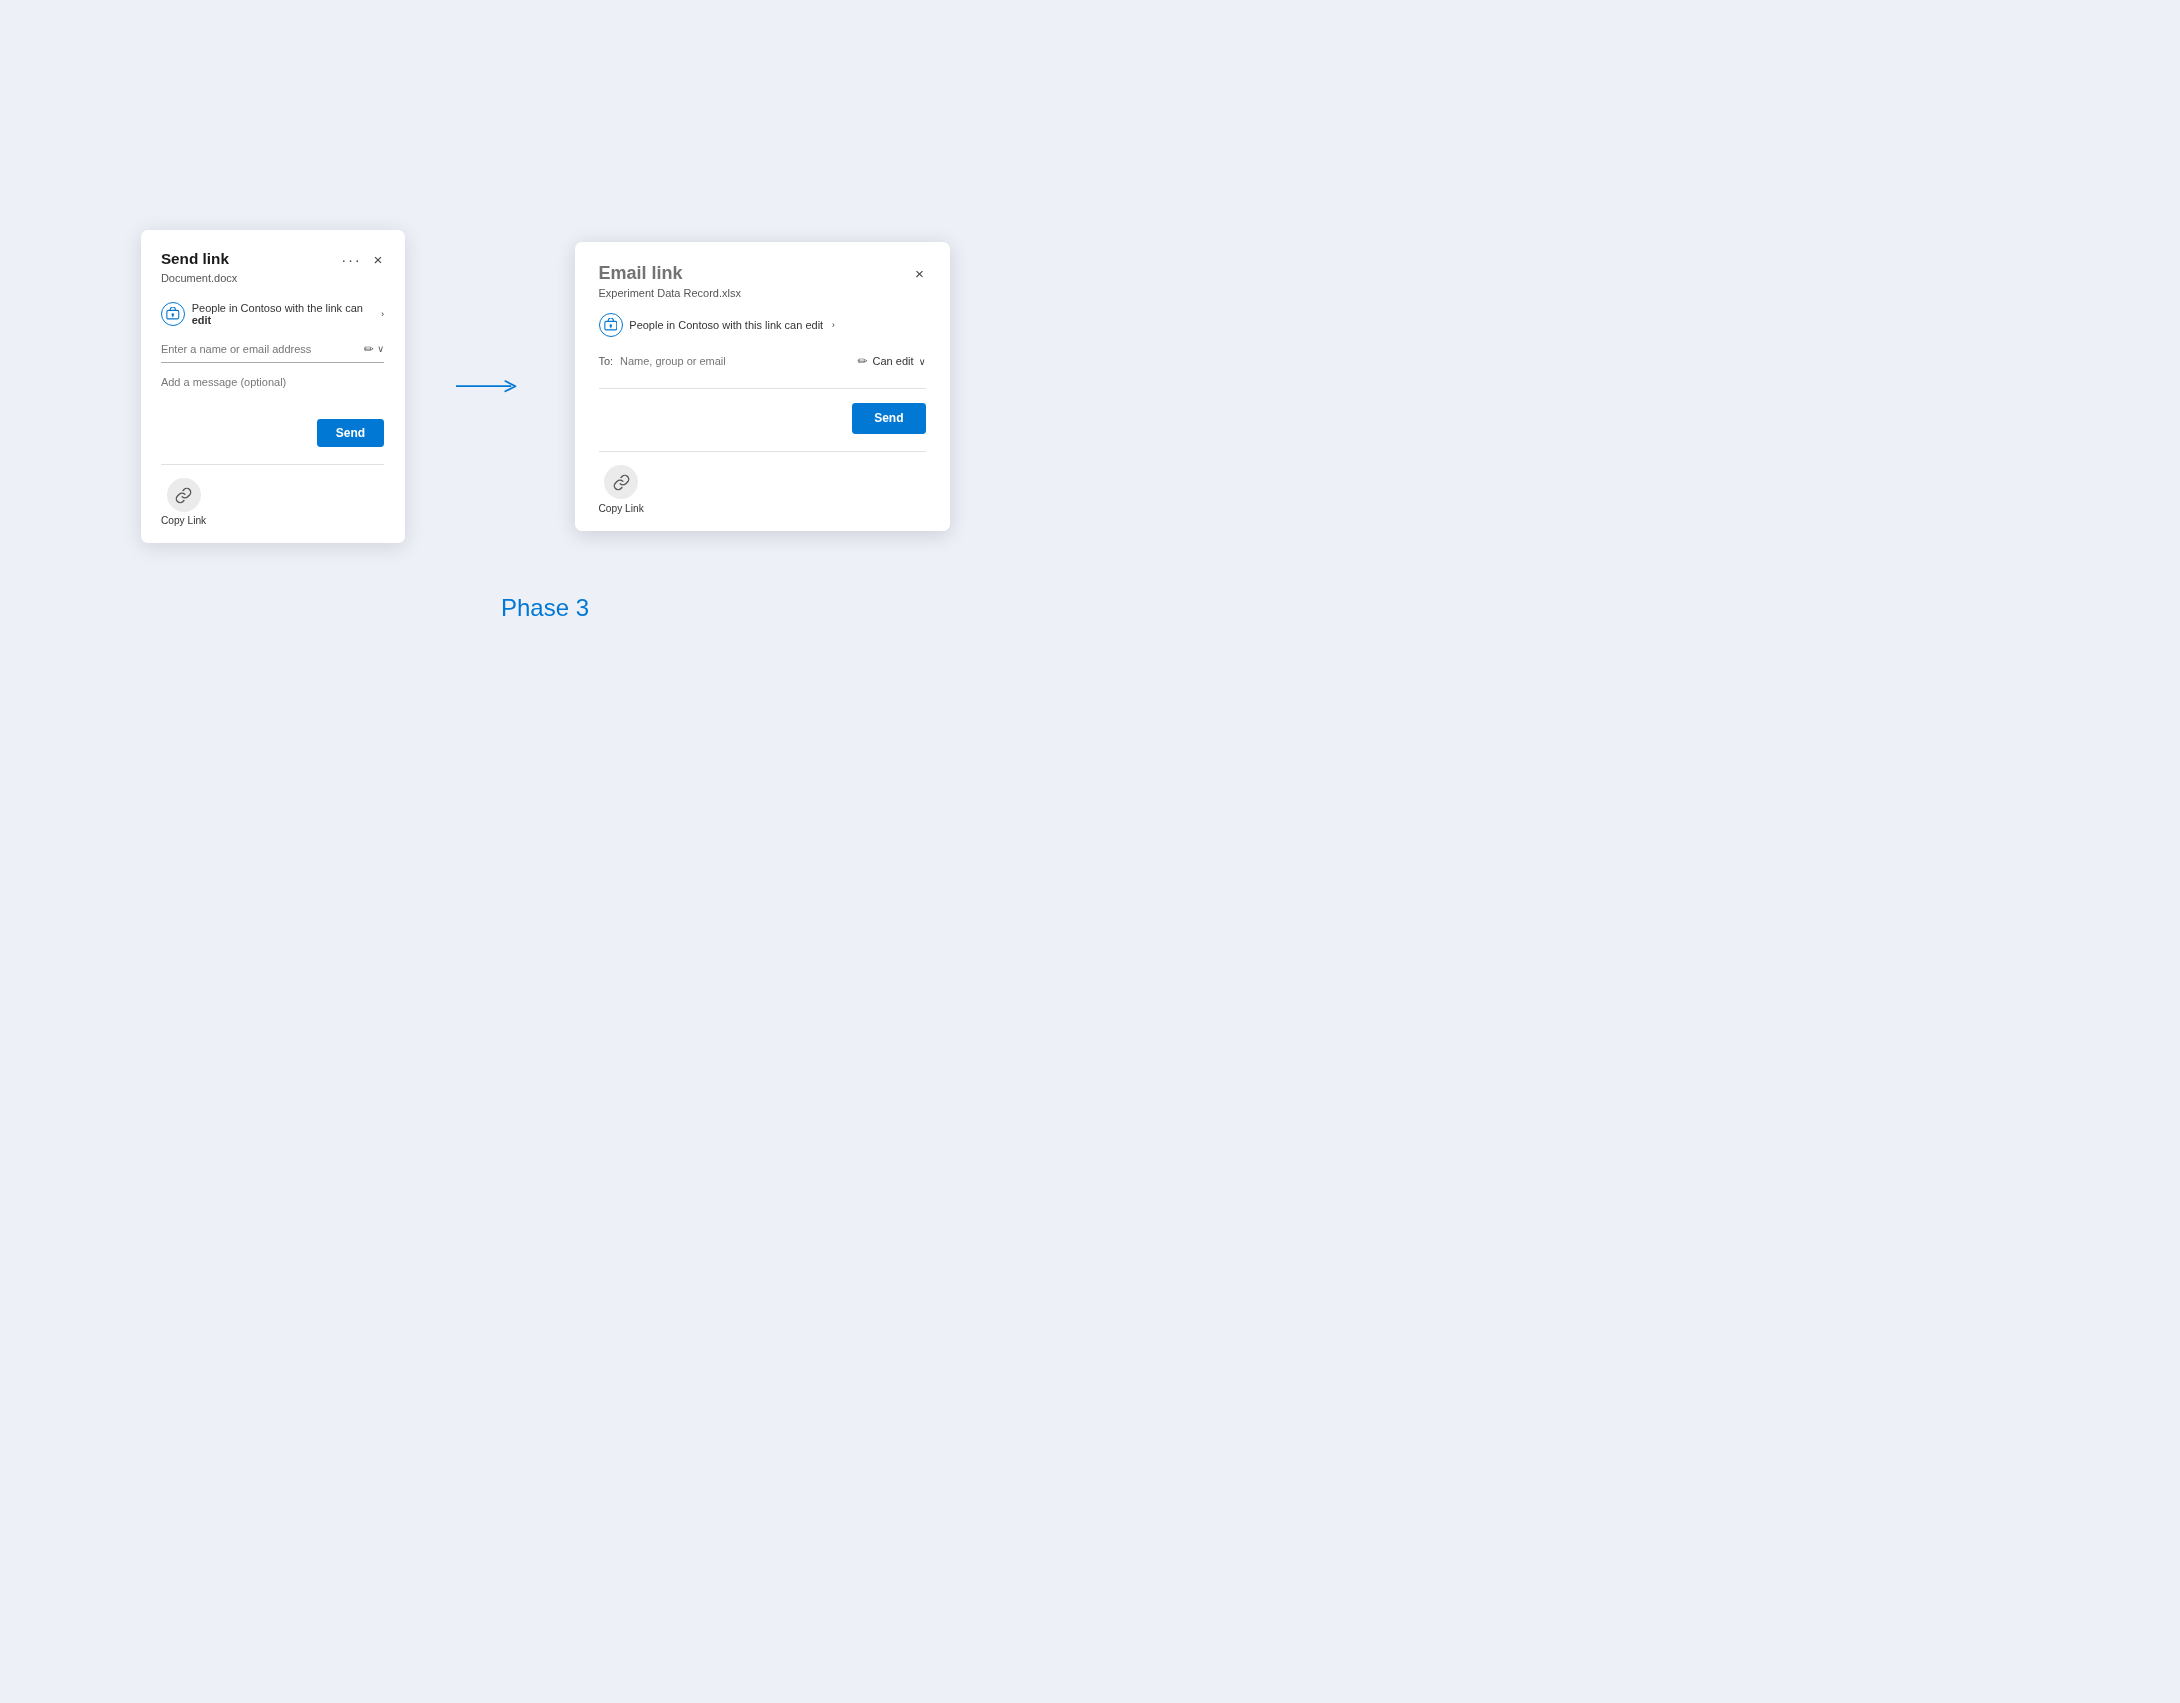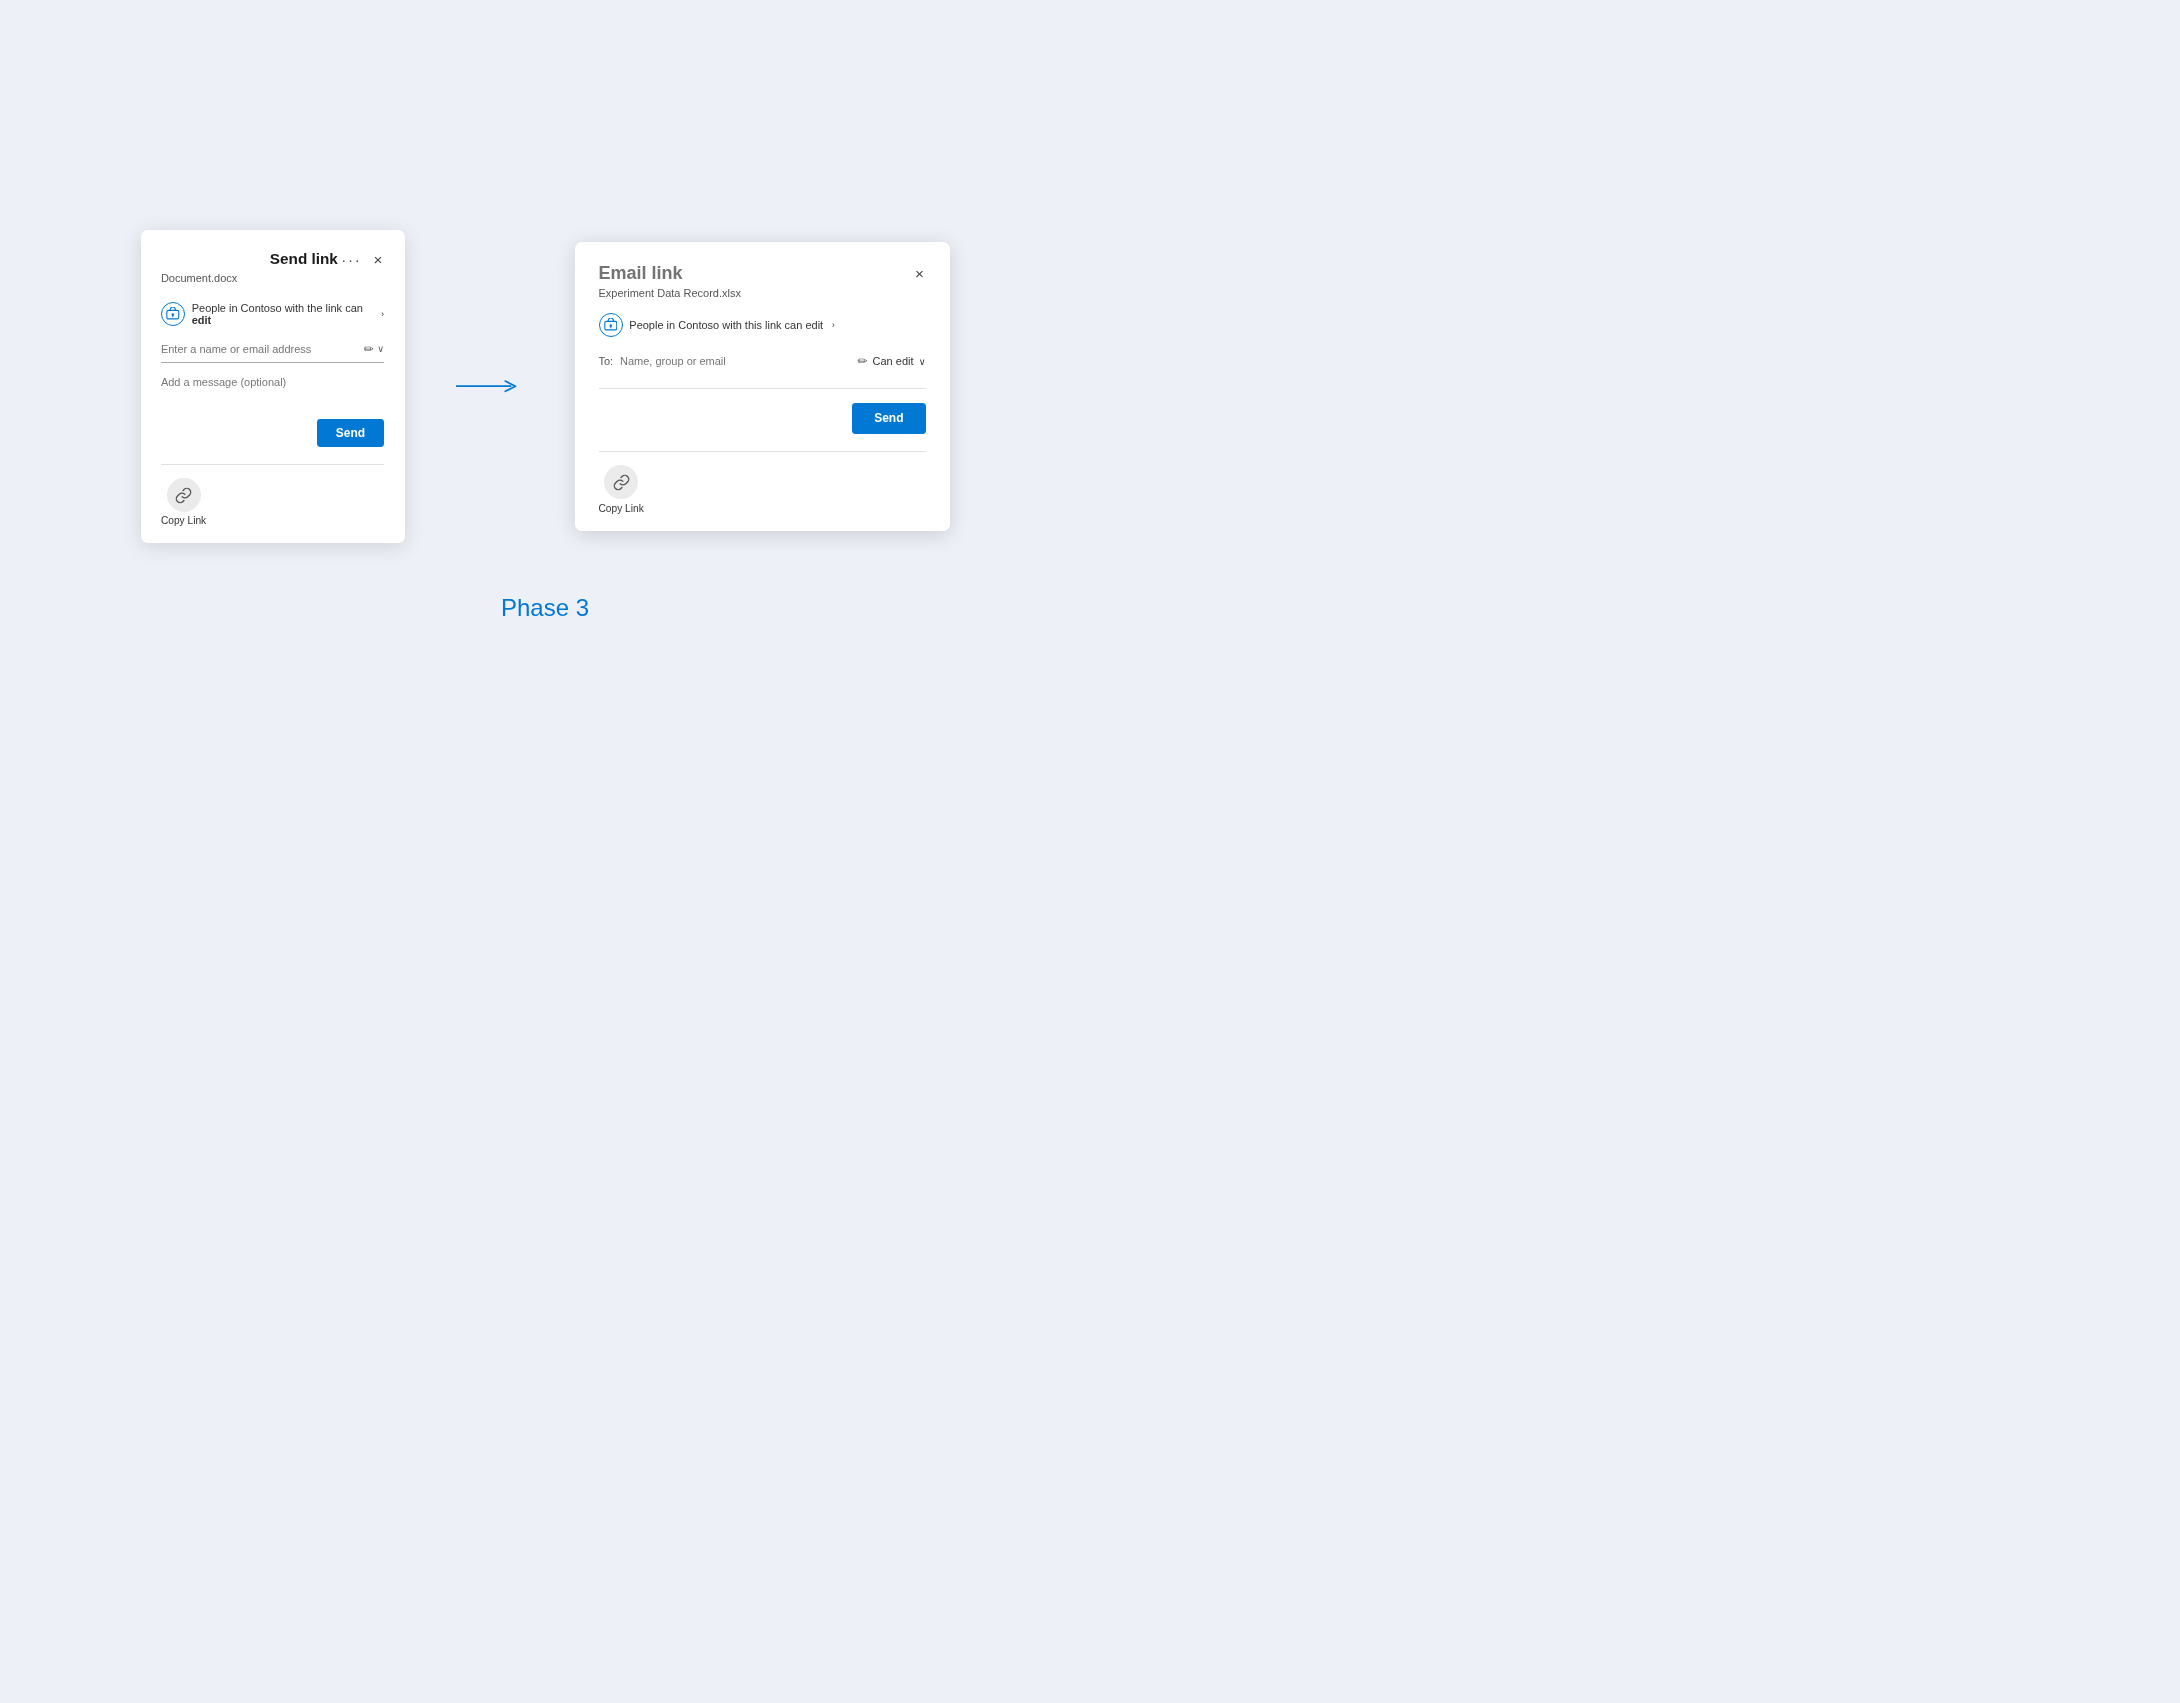--- a/index.html
+++ b/index.html
@@ -47,21 +47,21 @@
       border-radius: 6.8px;
       box-shadow: 0 3.4px 20.4px rgba(0,0,0,0.12);
       width: 264px;
       padding: 20.4px 20.4px 17px 20.4px;
       position: relative;
     }
 
     .dialog-header {
       display: flex;
       align-items: flex-start;
-      justify-content: flex-end;
+      justify-content: space-between;
       margin-bottom: 3.4px;
     }
 
     .dialog-title {
       font-size: 15.3px;
       font-weight: 700;
       color: #1a1a1a;
     }
 
     .dialog-header-actions {

